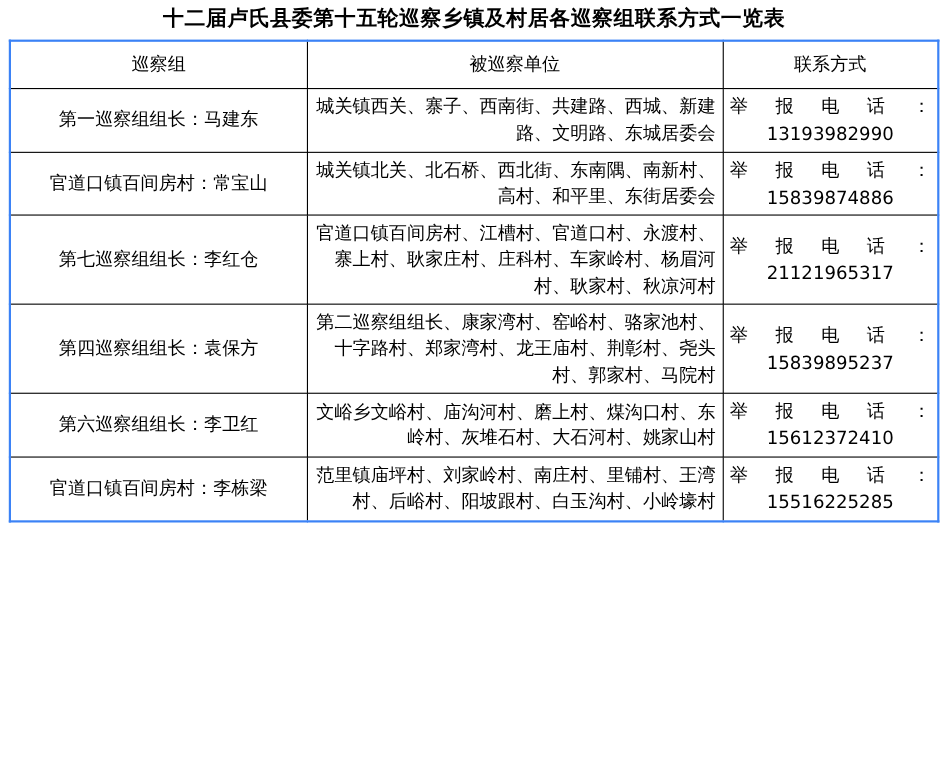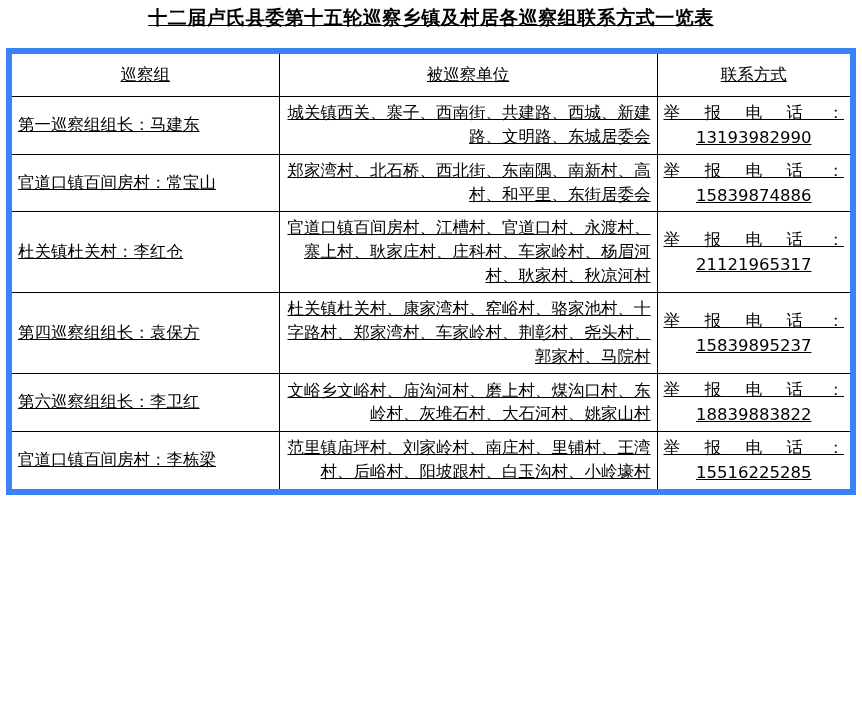--- a/index.html
+++ b/index.html
@@ -12,37 +12,36 @@
     height: 703px;
     font-family: "DejaVu Sans", "Liberation Sans", sans-serif;
     color: #000000;
     overflow: hidden;
   }
   .page {
     width: 862px;
     height: 509px;
     position: relative;
     box-sizing: border-box;
-    text-decoration: underline;
   }
   .doc-title {
     text-align: center;
     font-size: 19px;
     font-weight: bold;
     letter-spacing: 0.5px;
     padding: 6px 0 7px 0;
     line-height: 1.2;
     font-family: "DejaVu Serif", "Liberation Serif", serif;
   }
   table.main-table {
     border-collapse: collapse;
     table-layout: fixed;
     width: 846px;
-    margin: 12px auto;
-    border: 6px solid #3b82f6;
+    margin: 0 auto;
+    border: 2px solid #3b82f6;
     padding-left: 12px;
   }
   table.main-table td,
   table.main-table th {
     border: 1px solid #000;
     padding: 4px 6px;
     vertical-align: middle;
     font-size: 16.5px;
     line-height: 1.45;
     font-family: "DejaVu Sans", "Liberation Sans", sans-serif;
@@ -51,21 +50,21 @@
     text-align: center;
     font-weight: normal;
     height: 34px;
     font-size: 17px;
   }
   col.c-group { width: 270px; }
   col.c-units { width: 378px; }
   col.c-contact { width: 196px; }
 
   td.group-cell {
-    text-align: left;
+    text-align: center;
     white-space: nowrap;
   }
   td.units-cell {
     text-align: right;
     padding-left: 10px;
     padding-right: 8px;
   }
   td.contact-cell {
     text-align: center;
     padding-left: 8px;
@@ -109,52 +108,52 @@
         <td class="group-cell">第一巡察组组长：马建东</td>
         <td class="units-cell">城关镇西关、寨子、西南街、共建路、西城、新建路、文明路、东城居委会</td>
         <td class="contact-cell">
           <span class="contact-label">举报电话：</span>
           <span class="contact-number">13193982990</span>
         </td>
       </tr>
 
       <tr>
         <td class="group-cell">官道口镇百间房村：常宝山</td>
-        <td class="units-cell">郑家湾村、北石桥、西北街、东南隅、南新村、高村、和平里、东街居委会</td>
+        <td class="units-cell">城关镇北关、北石桥、西北街、东南隅、南新村、高村、和平里、东街居委会</td>
         <td class="contact-cell">
           <span class="contact-label">举报电话：</span>
           <span class="contact-number">15839874886</span>
         </td>
       </tr>
 
       <tr>
-        <td class="group-cell">杜关镇杜关村：李红仓</td>
+        <td class="group-cell">第七巡察组组长：李红仓</td>
         <td class="units-cell">官道口镇百间房村、江槽村、官道口村、永渡村、寨上村、耿家庄村、庄科村、车家岭村、杨眉河村、耿家村、秋凉河村</td>
         <td class="contact-cell">
           <span class="contact-label">举报电话：</span>
           <span class="contact-number">21121965317</span>
         </td>
       </tr>
 
       <tr>
         <td class="group-cell">第四巡察组组长：袁保方</td>
-        <td class="units-cell">杜关镇杜关村、康家湾村、窑峪村、骆家池村、十字路村、郑家湾村、车家岭村、荆彰村、尧头村、郭家村、马院村</td>
+        <td class="units-cell">第二巡察组组长、康家湾村、窑峪村、骆家池村、十字路村、郑家湾村、龙王庙村、荆彰村、尧头村、郭家村、马院村</td>
         <td class="contact-cell">
           <span class="contact-label">举报电话：</span>
           <span class="contact-number">15839895237</span>
         </td>
       </tr>
 
 
       <tr>
         <td class="group-cell">第六巡察组组长：李卫红</td>
         <td class="units-cell">文峪乡文峪村、庙沟河村、磨上村、煤沟口村、东岭村、灰堆石村、大石河村、姚家山村</td>
         <td class="contact-cell">
           <span class="contact-label">举报电话：</span>
-          <span class="contact-number">18839883822</span>
+          <span class="contact-number">15612372410</span>
         </td>
       </tr>
 
       <tr>
         <td class="group-cell">官道口镇百间房村：李栋梁</td>
         <td class="units-cell">范里镇庙坪村、刘家岭村、南庄村、里铺村、王湾村、后峪村、阳坡跟村、白玉沟村、小岭壕村</td>
         <td class="contact-cell">
           <span class="contact-label">举报电话：</span>
           <span class="contact-number">15516225285</span>
         </td>

